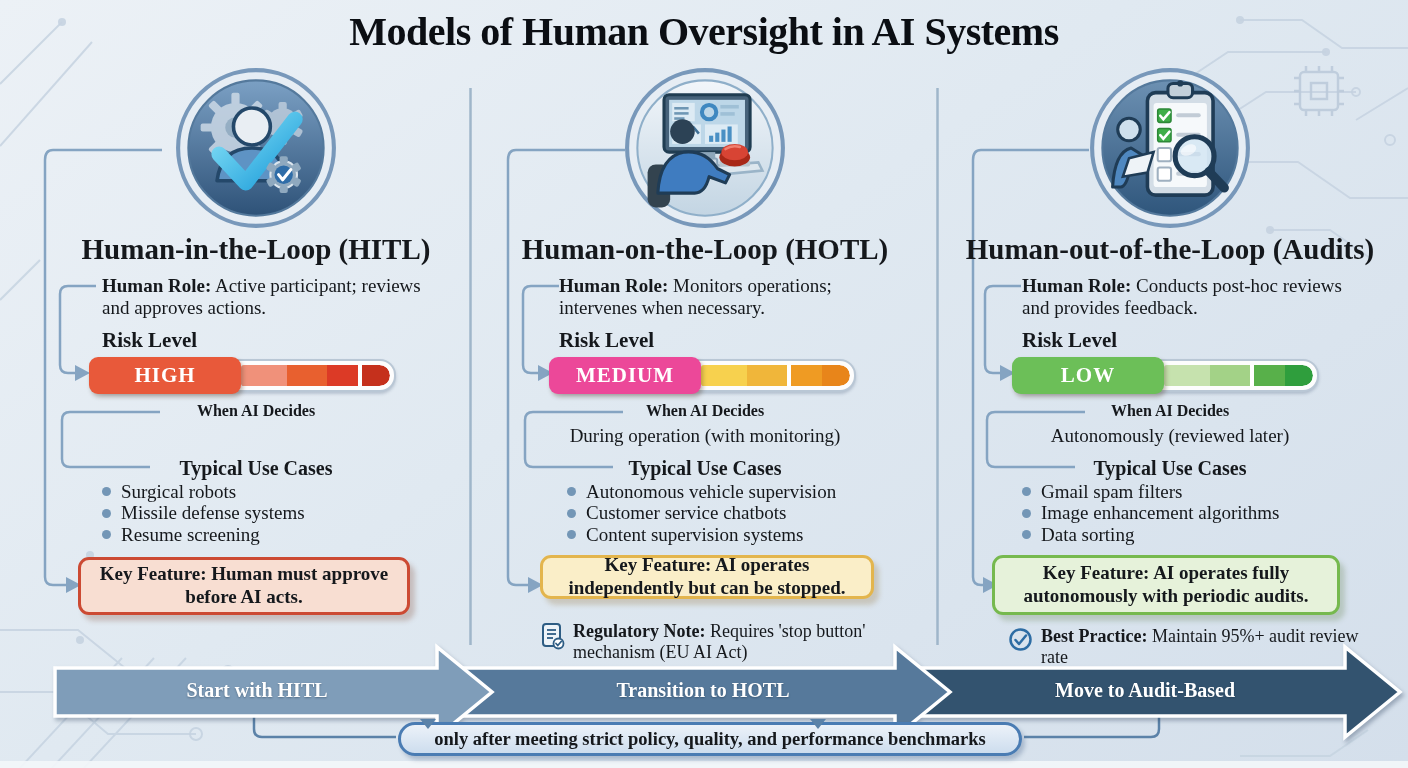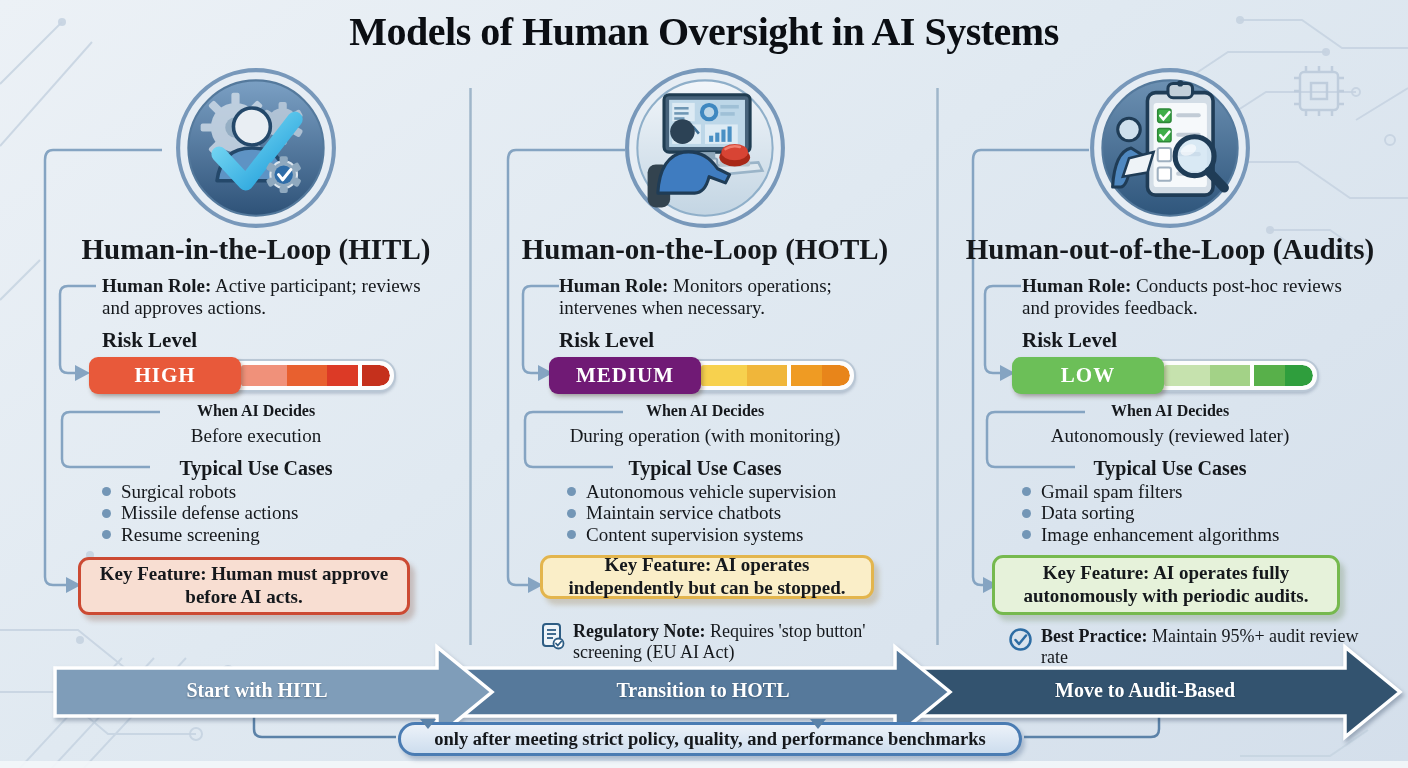--- a/index.html
+++ b/index.html
@@ -222,30 +222,29 @@
       </div>
       <div class="risk-track">
         <div class="seg sg0" style="background-color: rgb(240, 145, 122);"></div>
         <div class="seg sg1" style="background-color: rgb(232, 96, 47);"></div>
         <div class="seg sg2" style="background-color: rgb(220, 58, 38);"></div>
         <div class="trackgap"></div>
         <div class="seg sg3" style="background-color: rgb(197, 48, 28);"></div>
       </div>
     </div>
     <h3 class="when-label">When AI Decides</h3>
-    <p class="when-value">Before execution</p>
     <h3 class="cases-label">Typical Use Cases</h3>
     <ul class="cases">
       <li>
           <span class="bullet"></span>
           <span>Surgical robots</span>
         </li>
       <li>
           <span class="bullet"></span>
-          <span>Missile defense actions</span>
+          <span>Missile defense systems</span>
         </li>
       <li>
           <span class="bullet"></span>
           <span>Resume screening</span>
         </li>
     </ul>
     <div class="key-box" style="background-color: rgb(248, 222, 210); border-color: rgb(204, 74, 51);">
       <span>Key Feature: Human must approve before AI acts.</span>
     </div>
   </section>
@@ -289,42 +288,42 @@
         <path d="M34,124 Q36,88 60,84 Q80,82 92,100 L104,106 L100,114 L84,108 Q80,124 70,124 Z" fill="#3f7cc0" stroke="#1f3c56" stroke-width="3" stroke-linejoin="round"></path>
       </svg>
     </div>
     <h2 class="col-title">Human-on-the-Loop (HOTL)</h2>
     <p class="role">
       <b>Human Role:</b>
       <span>Monitors operations; intervenes when necessary.</span>
     </p>
     <h3 class="risk-label">Risk Level</h3>
     <div class="risk-bar">
-      <div class="risk-chip" style="background-color: #701a75;">
+      <div class="risk-chip" style="background-color: #ec4899;">
         <span>MEDIUM</span>
       </div>
       <div class="risk-track">
         <div class="seg sg0" style="background-color: rgb(247, 209, 78);"></div>
         <div class="seg sg1" style="background-color: rgb(240, 182, 58);"></div>
         <div class="trackgap"></div>
         <div class="seg sg2" style="background-color: rgb(239, 155, 35);"></div>
         <div class="seg sg3" style="background-color: rgb(232, 133, 26);"></div>
       </div>
     </div>
     <h3 class="when-label">When AI Decides</h3>
     <p class="when-value">During operation (with monitoring)</p>
     <h3 class="cases-label">Typical Use Cases</h3>
     <ul class="cases">
       <li>
           <span class="bullet"></span>
           <span>Autonomous vehicle supervision</span>
         </li>
       <li>
           <span class="bullet"></span>
-          <span>Maintain service chatbots</span>
+          <span>Customer service chatbots</span>
         </li>
       <li>
           <span class="bullet"></span>
           <span>Content supervision systems</span>
         </li>
     </ul>
     <div class="key-box" style="background-color: rgb(250, 238, 200); border-color: rgb(227, 181, 77);">
       <span>Key Feature: AI operates independently but can be stopped.</span>
     </div>
     <div class="note">
@@ -333,21 +332,21 @@
           <rect x="2" y="2" width="17" height="22" rx="3" fill="#eef4f9" stroke="#2e5d84" stroke-width="2"></rect>
           <line x1="6" y1="8" x2="15" y2="8" stroke="#2e5d84" stroke-width="1.8"></line>
           <line x1="6" y1="12" x2="15" y2="12" stroke="#2e5d84" stroke-width="1.8"></line>
           <line x1="6" y1="16" x2="12" y2="16" stroke="#2e5d84" stroke-width="1.8"></line>
           <circle cx="17.5" cy="21.5" r="5" fill="#fff" stroke="#2e5d84" stroke-width="1.8"></circle>
           <path d="M15,21.5 l1.8,2 l3.4,-4" fill="none" stroke="#2e5d84" stroke-width="1.8" stroke-linecap="round"></path>
         </svg>
       </span>
       <span class="txt">
         <b>Regulatory Note:</b>
-        <span>Requires 'stop button' screening (EU AI Act)</span>
+        <span>Requires 'stop button' mechanism (EU AI Act)</span>
       </span>
     </div>
   </section>
 
   <section class="column c3">
     <div class="icon-wrap">
       <svg width="164" height="164" viewBox="0 0 160 160">
         <defs>
           <linearGradient id="ig3" x1="0" y1="0" x2="0" y2="1">
             <stop offset="0" stop-color="#6c90b2"></stop>
@@ -399,25 +398,25 @@
     <h3 class="when-label">When AI Decides</h3>
     <p class="when-value">Autonomously (reviewed later)</p>
     <h3 class="cases-label">Typical Use Cases</h3>
     <ul class="cases">
       <li>
           <span class="bullet"></span>
           <span>Gmail spam filters</span>
         </li>
       <li>
           <span class="bullet"></span>
+          <span>Image enhancement algorithms</span>
+        </li>
+      <li>
+          <span class="bullet"></span>
           <span>Data sorting</span>
-        </li>
-      <li>
-          <span class="bullet"></span>
-          <span>Image enhancement algorithms</span>
         </li>
     </ul>
     <div class="key-box" style="background-color: rgb(230, 242, 218); border-color: rgb(118, 185, 78);">
       <span>Key Feature: AI operates fully autonomously with periodic audits.</span>
     </div>
     <div class="note">
       <span class="nicon">
         <svg width="25" height="25" viewBox="0 0 25 25">
           <circle cx="12.5" cy="12.5" r="10" fill="none" stroke="#2e6da4" stroke-width="2.5"></circle>
           <path d="M7.5,13 l3.5,4 L18,8.5" fill="none" stroke="#2e6da4" stroke-width="2.5" stroke-linecap="round" stroke-linejoin="round"></path>

